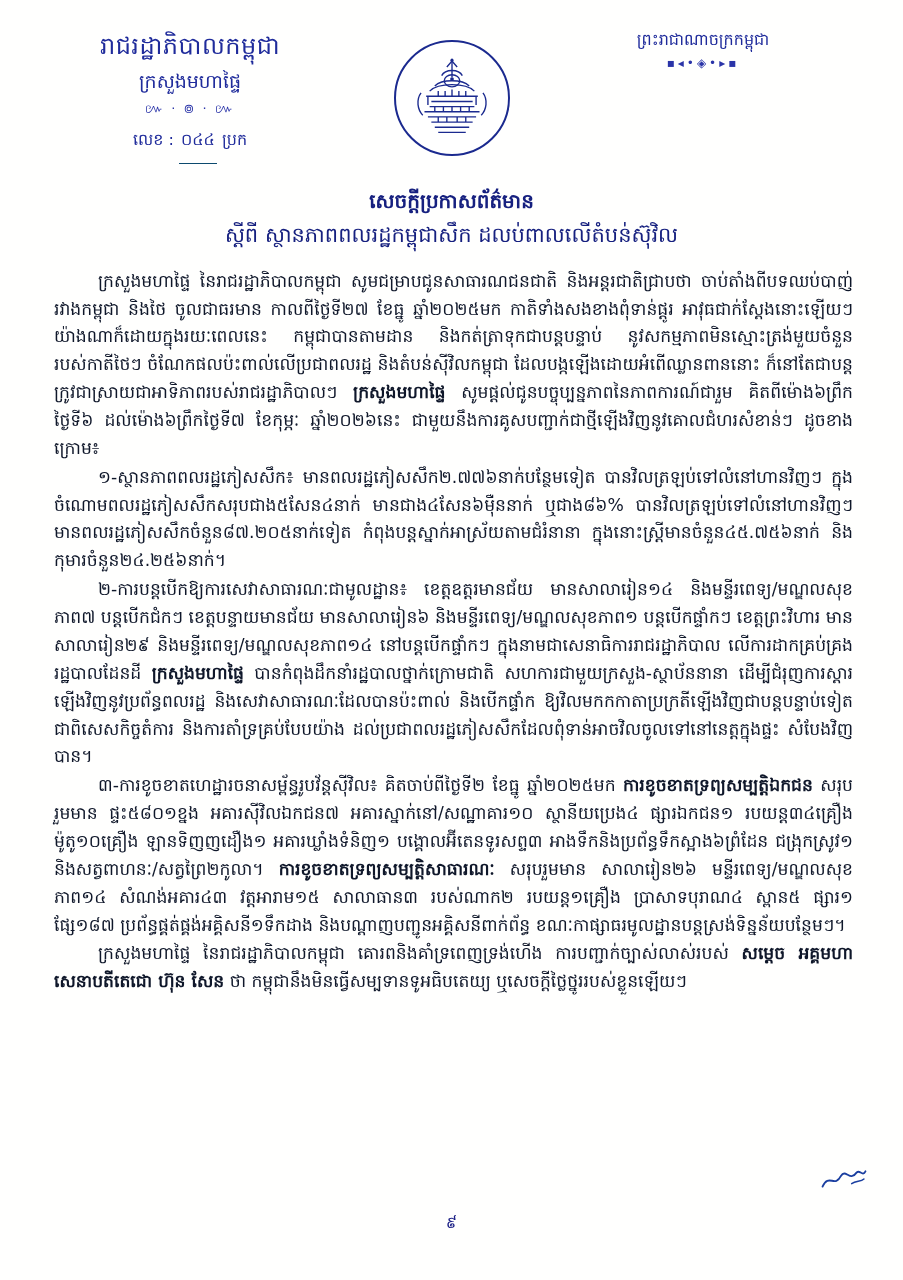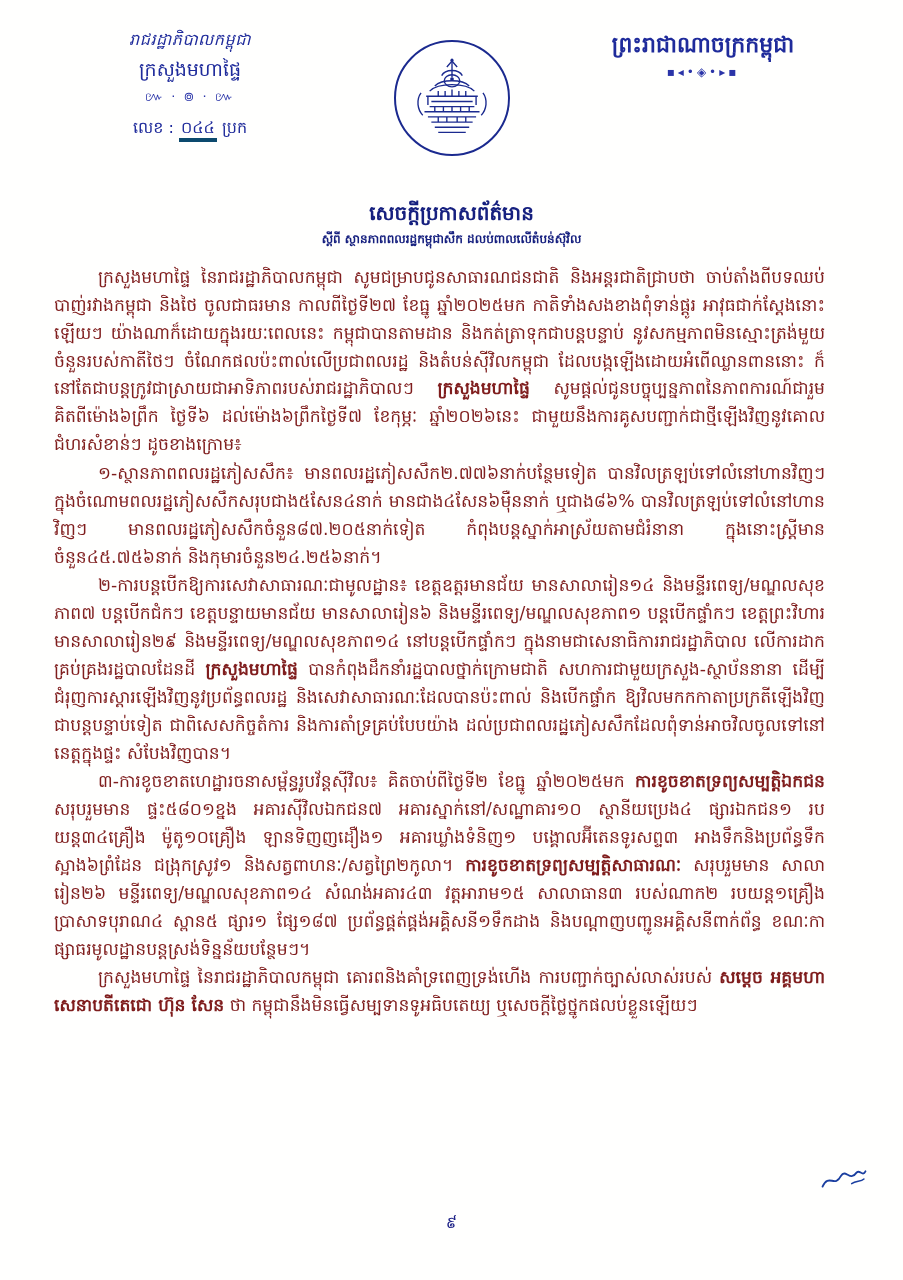--- a/index.html
+++ b/index.html
@@ -30,44 +30,43 @@
   }
   .hdr-left {
     position: absolute;
     left: 60px;
     top: 28px;
     width: 260px;
     text-align: center;
     color: #1f2b9b;
   }
   .hdr-left .l1 {
-    font-size: 16px;
+    font-size: 24px;
     letter-spacing: 0.5px;
     line-height: 1.5;
-    font-style: italic;
   }
   .hdr-left .l2 {
     font-size: 19px;
     line-height: 1.6;
     margin-top: 2px;
   }
   .hdr-left .orn {
     font-size: 13px;
     letter-spacing: 2px;
     margin-top: 4px;
     color: #2a34a8;
   }
   .hdr-left .num {
     font-size: 16px;
     margin-top: 10px;
     display: inline-block;
   }
   .hdr-left .num .underline {
-    border-bottom: 4px solid #0c4a6e;
-    padding: 0 2px 1px 2px;
+    border-bottom: 1px solid #0c4a6e;
+    padding: 0 2px 14px 2px;
   }
 
   .hdr-center {
     position: absolute;
     left: 50%;
     top: 40px;
     transform: translateX(-50%);
     width: 120px;
     height: 120px;
   }
@@ -92,60 +91,58 @@
 
   .hdr-right {
     position: absolute;
     right: 50px;
     top: 28px;
     width: 300px;
     text-align: center;
     color: #1f2b9b;
   }
   .hdr-right .r1 {
-    font-size: 22px;
+    font-size: 16px;
     line-height: 1.5;
-    font-weight: bold;
   }
   .hdr-right .r2 {
     font-size: 18px;
     line-height: 1.7;
     letter-spacing: 1px;
   }
   .hdr-right .orn {
     font-size: 12px;
     letter-spacing: 3px;
     margin-top: 4px;
     color: #2a34a8;
   }
 
   
   .title-block {
     text-align: center;
-    margin-top: 12px;
     color: #16207f;
   }
   .title-block .t-main {
     font-size: 20px;
     line-height: 1.6;
     font-weight: bold;
   }
   .title-block .t-line {
-    font-size: 12px;
+    font-size: 21px;
     line-height: 1.75;
-    font-weight: bold;
+    font-weight: normal;
   }
 
   
   .body-text {
-    margin: 14px 78px 0 54px;
+    margin: 14px 50px 0 54px;
     text-align: justify;
     font-size: 17.2px;
     line-height: 1.62;
-    color: #7f1d1d;
+    color: #0f172a;
   }
   .body-text p {
     margin: 0 0 1px 0;
     text-align: justify;
     text-justify: inter-word;
   }
   .indent { text-indent: 44px; }
   .b { font-weight: bold; }
 
   .page-number {
@@ -239,21 +236,21 @@
 
     <p class="indent">
       <span>២-ការបន្តបើកឱ្យការសេវាសាធារណៈជាមូលដ្ឋាន៖ ខេត្តឧត្តរមានជ័យ មានសាលារៀន១៤ និងមន្ទីរពេទ្យ/មណ្ឌលសុខភាព៧ បន្តបើកជំកៗ ខេត្តបន្ទាយមានជ័យ មានសាលារៀន៦ និងមន្ទីរពេទ្យ/មណ្ឌលសុខភាព១ បន្តបើកផ្ទាំកៗ ខេត្តព្រះវិហារ មានសាលារៀន២៩ និងមន្ទីរពេទ្យ/មណ្ឌលសុខភាព១៤ នៅបន្តបើកផ្ទាំកៗ ក្នុងនាមជាសេនាធិការរាជរដ្ឋាភិបាល លើការដាកគ្រប់គ្រងរដ្ឋបាលដែនដី </span><span class="b">ក្រសួងមហាផ្ទៃ</span><span> បានកំពុងដឹកនាំរដ្ឋបាលថ្នាក់ក្រោមជាតិ សហការជាមួយក្រសួង-ស្ថាប័ននានា ដើម្បីជំរុញការស្តារឡើងវិញនូវប្រព័ន្ធពលរដ្ឋ និងសេវាសាធារណៈដែលបានប៉ះពាល់ និងបើកផ្ទាំក ឱ្យវិលមកកកាតាប្រក្រតីឡើងវិញជាបន្តបន្ទាប់ទៀត ជាពិសេសកិច្ចតំការ និងការតាំទ្រគ្រប់បែបយ៉ាង ដល់ប្រជាពលរដ្ឋភៀសសឹកដែលពុំទាន់អាចវិលចូលទៅនៅនេត្តក្នុងផ្ទះ សំបែងវិញបាន។</span>
     </p>
 
     <p class="indent">
       <span>៣-ការខូចខាតហេដ្ឋារចនាសម្ព័ន្ធរូបវ័ន្តស៊ីវិល៖ គិតចាប់ពីថ្ងៃទី២ ខែធ្នូ ឆ្នាំ២០២៥មក </span><span class="b">ការខូចខាតទ្រព្យសម្បត្តិឯកជន</span><span> សរុបរួមមាន ផ្ទះ៥៨០១ខ្នង អគារស៊ីវិលឯកជន៧ អគារស្នាក់នៅ/សណ្ឋាគារ១០ ស្ថានីយប្រេង៤ ផ្សារឯកជន១ របយន្ត៣៤គ្រឿង ម៉ូតូ១០គ្រឿង ឡានទិញញដឿង១ អគារឃ្លាំងទំនិញ១ បង្គោលអ៊ីតេនទូរសព្ទ៣ អាងទឹកនិងប្រព័ន្ធទឹកស្អាង៦ព្រំដែន ជង្រុកស្រូវ១ និងសត្វពាហនៈ/សត្វព្រៃ២កូលា។ </span><span class="b">ការខូចខាតទ្រព្យសម្បត្តិសាធារណៈ</span><span> សរុបរួមមាន សាលារៀន២៦ មន្ទីរពេទ្យ/មណ្ឌលសុខភាព១៤ សំណង់អគារ៤៣ វត្តអារាម១៥ សាលាធាន៣ របស់ណាក២ របយន្ត១គ្រឿង ប្រាសាទបុរាណ៤ ស្ពាន៥ ផ្សារ១ ផ្សែ១៨៧ ប្រព័ន្ធផ្គត់ផ្គង់អគ្គិសនី១ទឹកដាង និងបណ្តាញបញ្ជូនអគ្គិសនីពាក់ព័ន្ធ ខណៈកាផ្សាធរមូលដ្ឋានបន្តស្រង់ទិន្នន័យបន្ថែមៗ។</span>
     </p>
 
     <p class="indent">
-      <span>ក្រសួងមហាផ្ទៃ នៃរាជរដ្ឋាភិបាលកម្ពុជា គោរពនិងគាំទ្រពេញទ្រង់ហើង ការបញ្ជាក់ច្បាស់លាស់របស់ </span><span class="b">សម្តេច អគ្គមហាសេនាបតីតេជោ ហ៊ុន សែន</span><span> ថា កម្ពុជានឹងមិនធ្វើសម្បទានទូអធិបតេយ្យ ឬសេចក្តីថ្លៃថ្នូកផលប់ខ្លួនឡើយៗ</span>
+      <span>ក្រសួងមហាផ្ទៃ នៃរាជរដ្ឋាភិបាលកម្ពុជា គោរពនិងគាំទ្រពេញទ្រង់ហើង ការបញ្ជាក់ច្បាស់លាស់របស់ </span><span class="b">សម្តេច អគ្គមហាសេនាបតីតេជោ ហ៊ុន សែន</span><span> ថា កម្ពុជានឹងមិនធ្វើសម្បទានទូអធិបតេយ្យ ឬសេចក្តីថ្លៃថ្នូររបស់ខ្លួនឡើយៗ</span>
     </p>
   </div>
 
   <svg class="signature" viewBox="0 0 60 36">
     <path d="M2 28 C10 10, 18 30, 26 14 C32 4, 38 22, 46 10 C50 4, 54 16, 58 8" stroke="#1b3fa0" stroke-width="2.4" fill="none" stroke-linecap="round"></path>
     <path d="M40 24 C46 20, 52 22, 56 18" stroke="#1b3fa0" stroke-width="2" fill="none" stroke-linecap="round"></path>
   </svg>
 
   <div class="page-number">៩</div>
 

